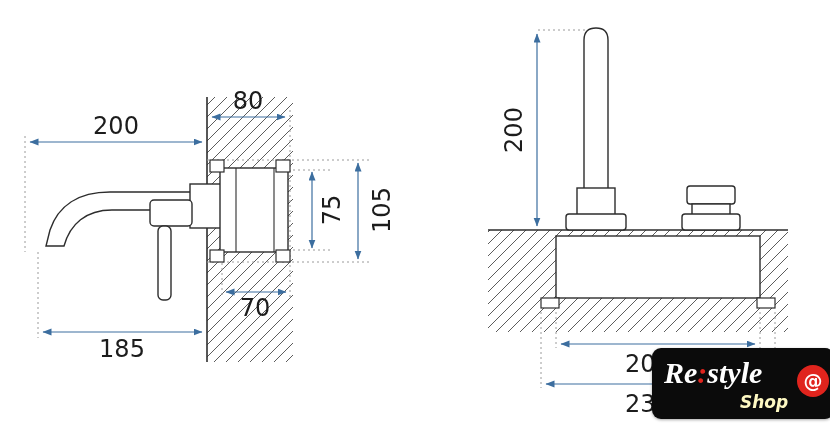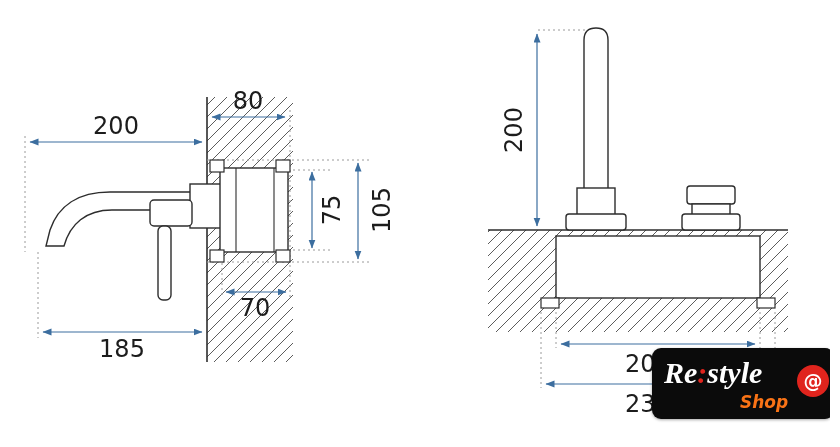--- a/index.html
+++ b/index.html
@@ -29,21 +29,21 @@
     font-style:italic;font-weight:bold;
     font-size:30px;line-height:34px;
     color:#ffffff;
     font-family:Liberation Serif, serif;
     white-space:nowrap;
   }
   .logo .brand .accent{color:#e0241d;}
   .logo .shop{
     position:absolute;left:88px;top:44px;
     font-style:italic;font-weight:bold;
-    font-size:17px;color:#f97316;
+    font-size:17px;color:#fef9c3;
     font-family:"DejaVu Sans", sans-serif;
   }
   .logo .at-circle{
     position:absolute;right:5px;top:17px;
     width:32px;height:32px;border-radius:50%;
     background:#e0241d;color:#ffffff;
     font-weight:bold;font-size:19px;
     display:flex;align-items:center;justify-content:center;
     font-family:"DejaVu Sans", sans-serif;
   }

